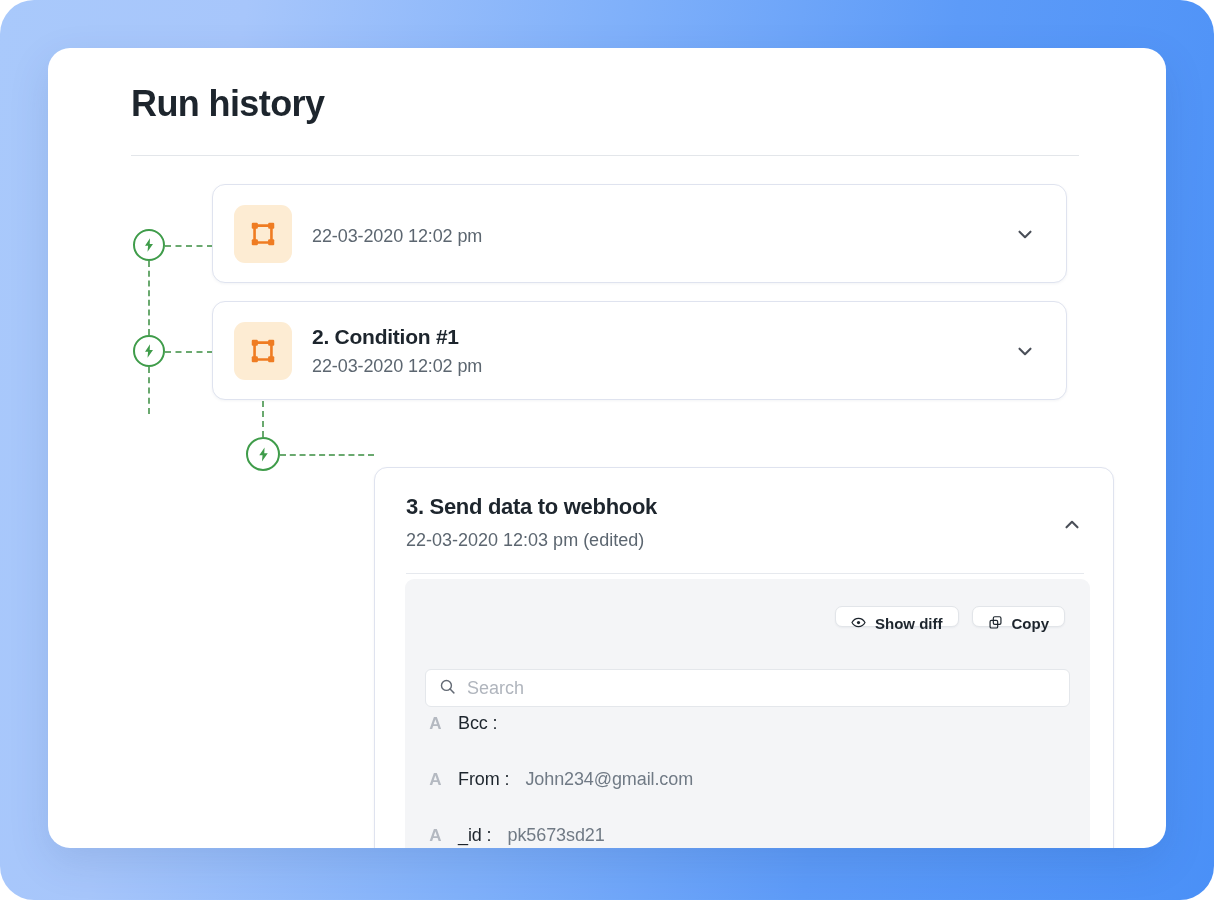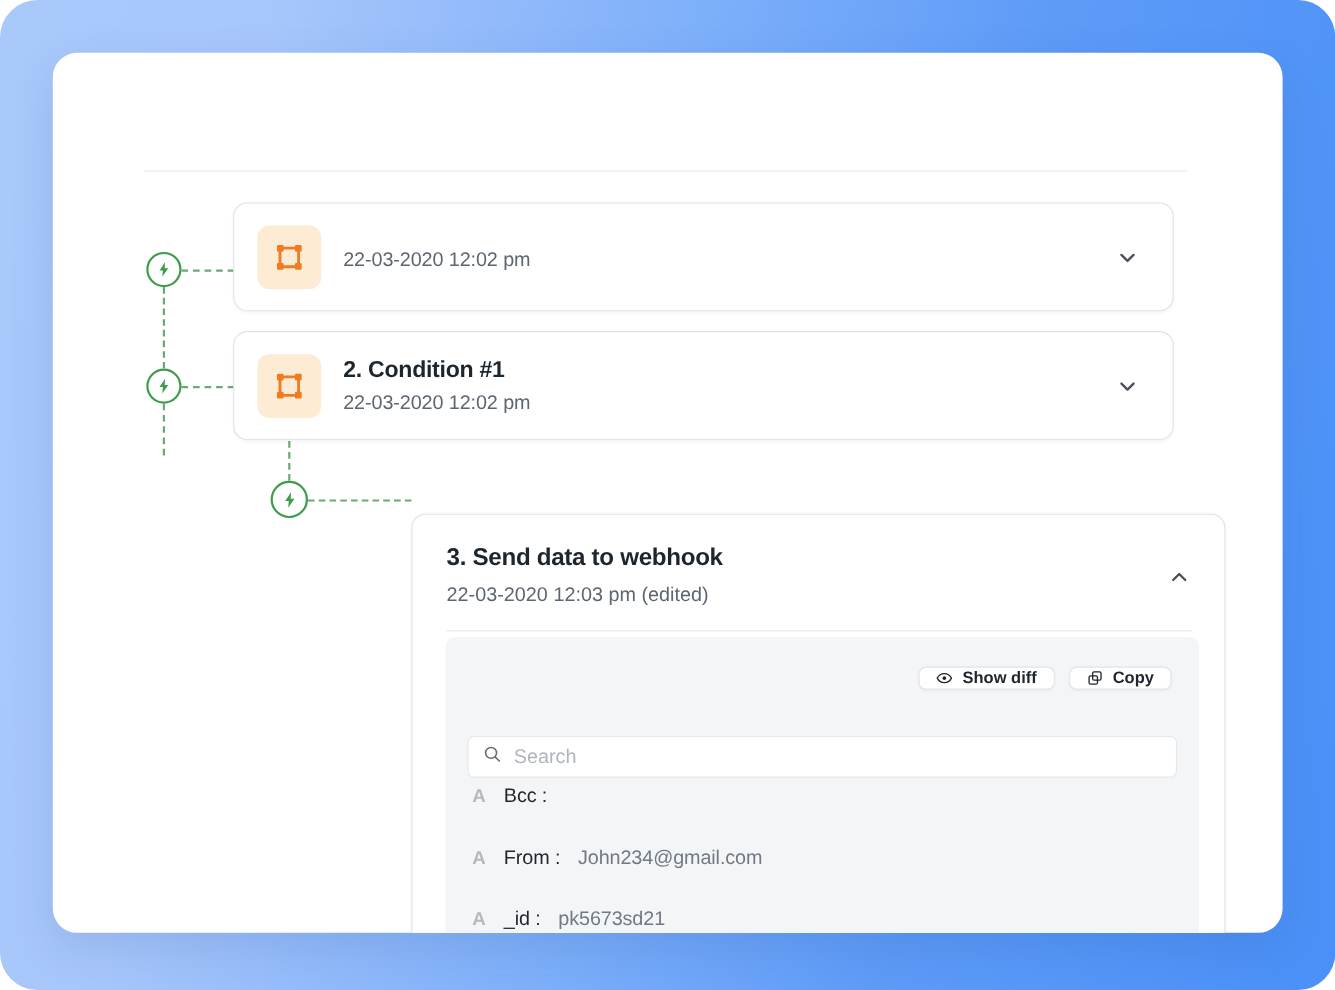--- a/index.html
+++ b/index.html
@@ -179,21 +179,21 @@
   }
   .panel-actions {
     position: absolute;
     right: 25px;
     top: 27px;
     display: flex;
     gap: 13px;
   }
   .pbtn {
     display: flex;
-    align-items: center;
+    align-items: flex-start;
     gap: 9px;
     height: 21px;
     padding: 8px 15px;
     background: #ffffff;
     border: 1px solid #e2e5e9;
     border-radius: 7px;
     box-shadow: 0 1px 2px rgba(25, 40, 70, 0.05);
     font-size: 15px;
     font-weight: bold;
     color: #1d252d;
@@ -251,20 +251,21 @@
   .kv .kv-val { color: #707a85; }
 </style>
 </head>
 <body>
 
 <div id="stage">
   <div id="bluepanel"></div>
 
   <div id="card">
 
+    <div class="page-title">Run history</div>
     <div class="title-rule"></div>
 
     <div class="rail">
 
       <div class="badge" style="left:85px; top:181px;">
         <span>
           <svg width="16" height="16" viewBox="0 0 24 24" fill="#3f9c4a">
               <path d="M13.5 2 6 13.2h4.6L9.8 22 18 10.4h-4.9z"></path>
             </svg>
         </span>

